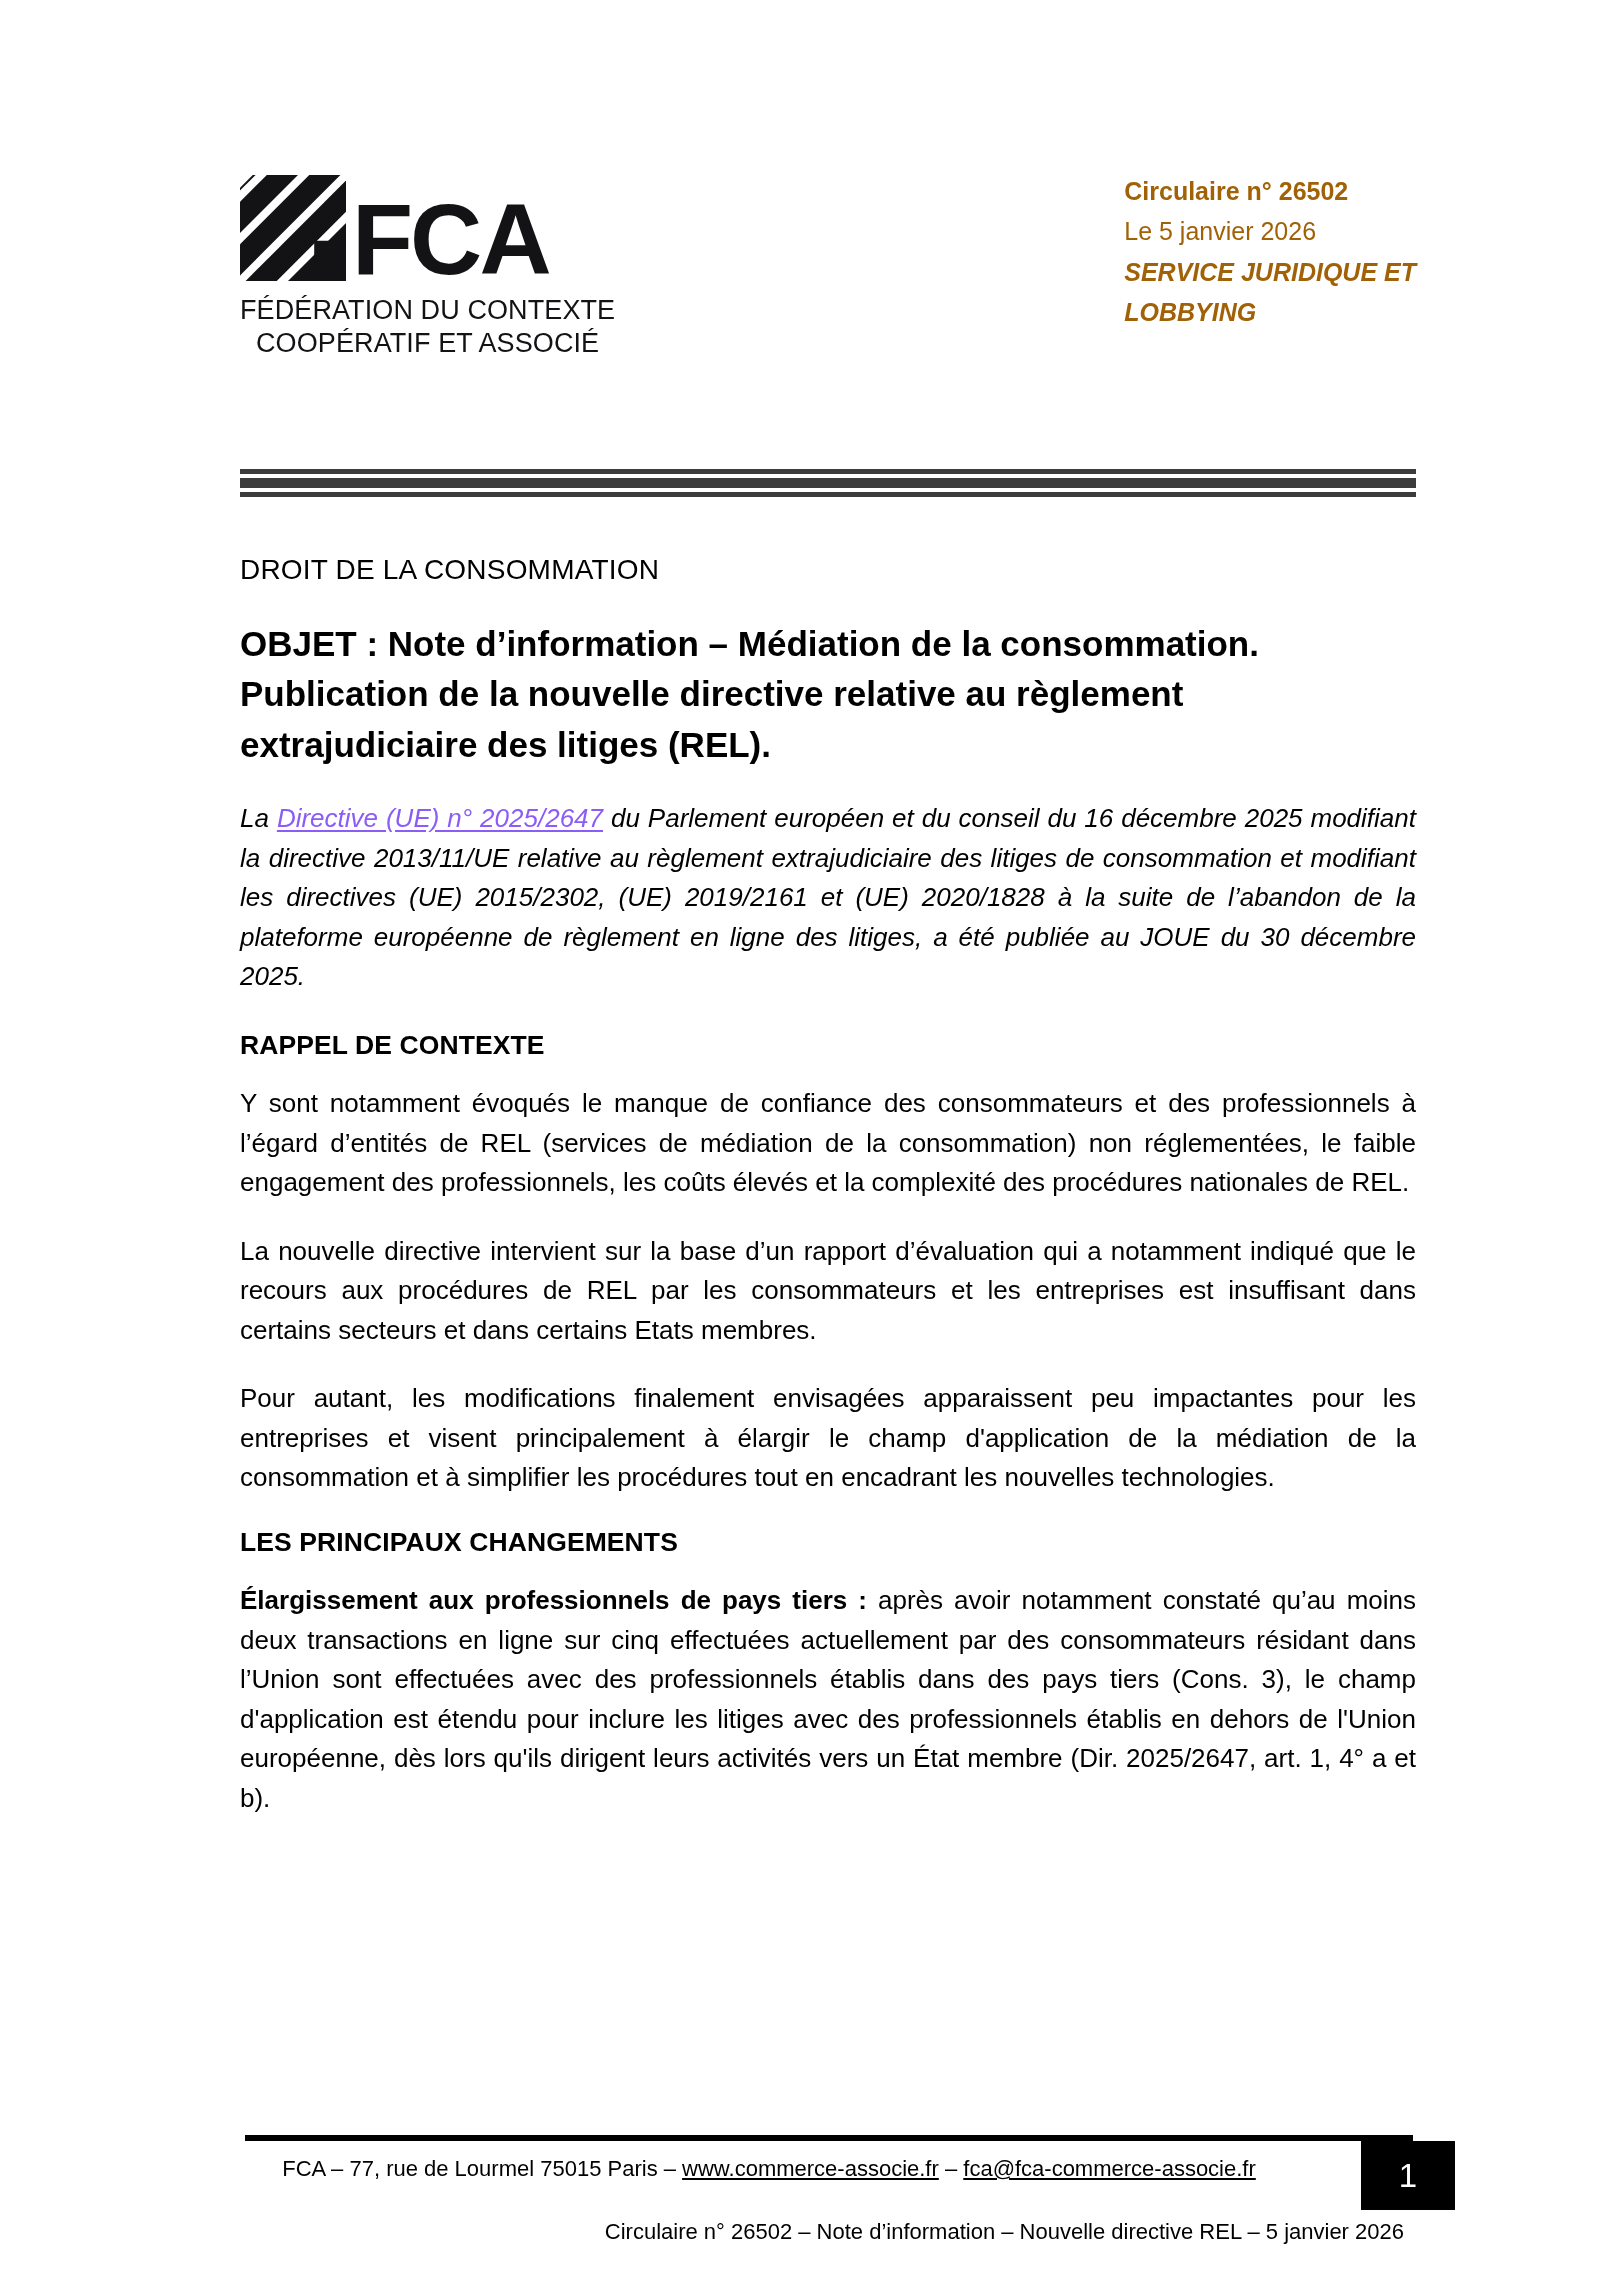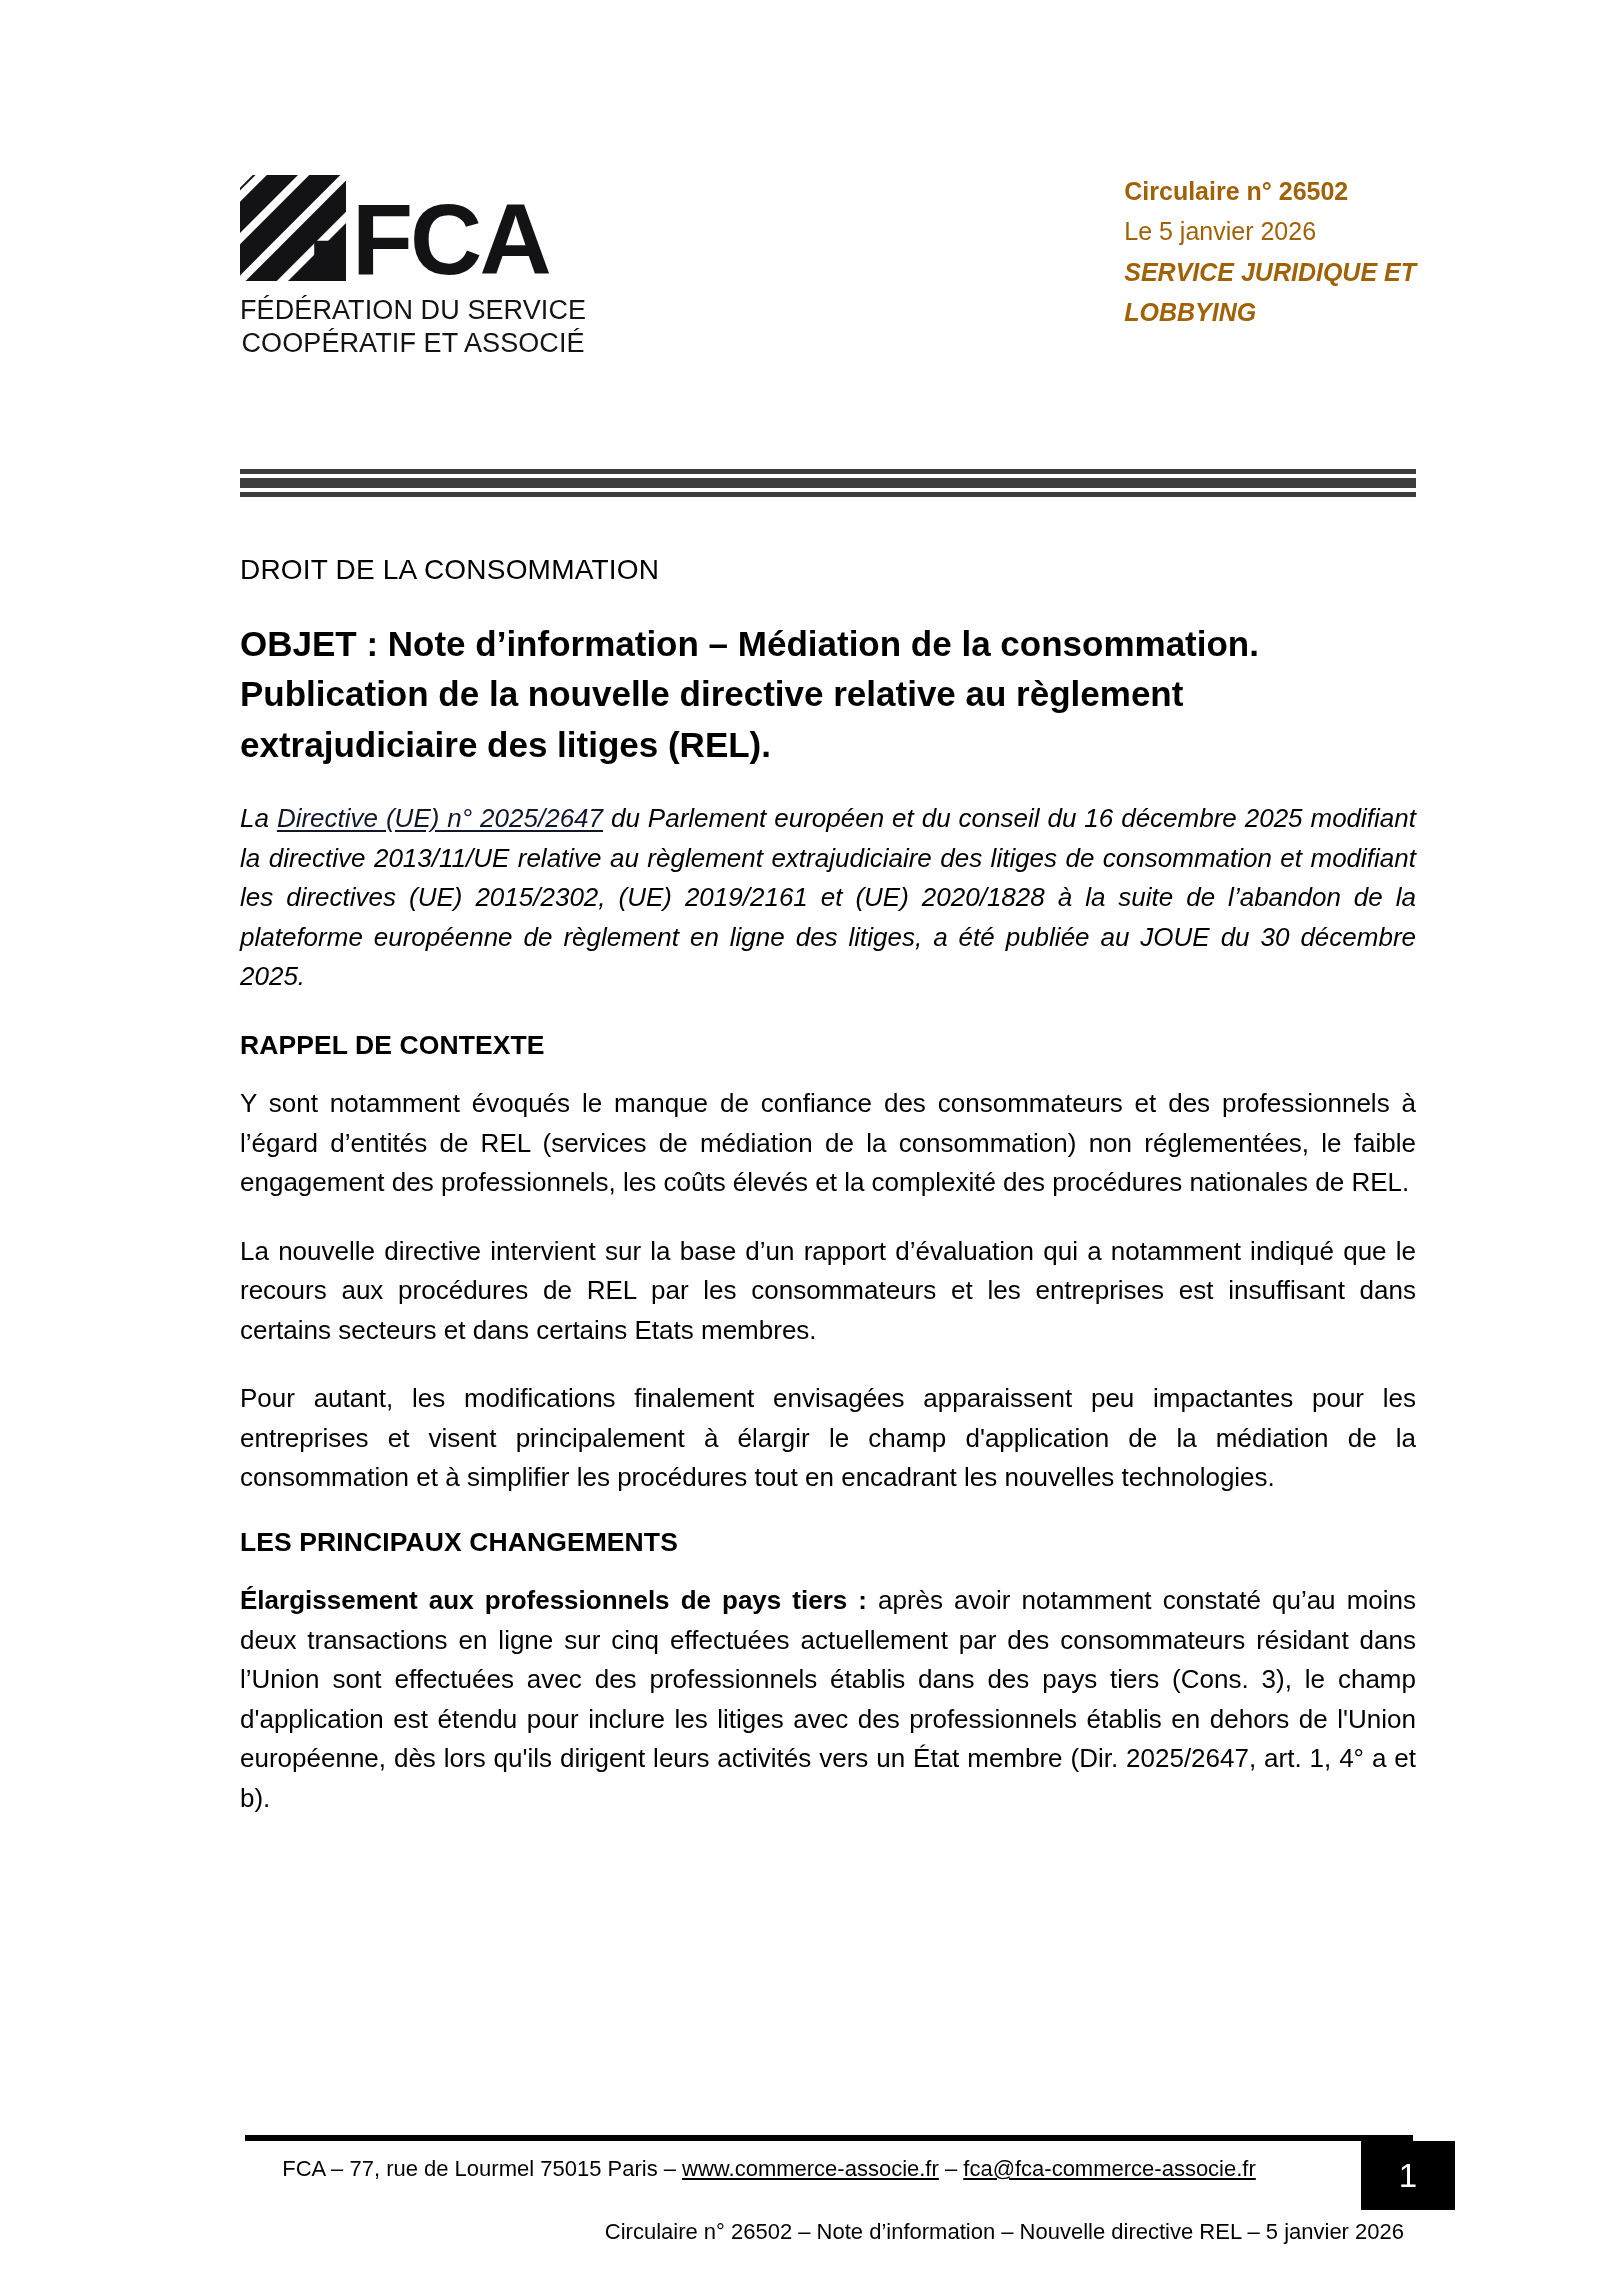--- a/index.html
+++ b/index.html
@@ -142,21 +142,21 @@
     font-size: 26px;
     font-style: italic;
     line-height: 1.52;
     text-align: justify;
     margin: 0 0 33px 0;
   }
   p.body .lead {
     font-weight: bold;
   }
   a.doclink {
-    color: #0f172a;
+    color: #8b5cf6;
     text-decoration: underline;
     text-underline-offset: 2.9px;
     font-style: italic;
   }
 
   
   .footer-rule {
     position: absolute;
     left: 245px;
     top: 2135px;
@@ -223,21 +223,21 @@
               <line x1="-20" y1="80" x2="80" y2="-20"></line>
               <line x1="0" y1="100" x2="100" y2="0"></line>
               <line x1="20" y1="120" x2="120" y2="20"></line>
               <line x1="40" y1="140" x2="140" y2="40"></line>
             </g>
             <path d="M70,62 L100,62 L100,100 L70,100 Z" fill="#131316"></path>
           </g>
         </svg>
         <div class="logo-word">FCA</div>
       </div>
-      <div class="logo-sub">FÉDÉRATION DU SERVICE
+      <div class="logo-sub">FÉDÉRATION DU CONTEXTE
 COOPÉRATIF ET ASSOCIÉ</div>
     </div>
 
     <div class="header-meta">
       <div class="circ">Circulaire n° 26502</div>
       <div class="date">Le 5 janvier 2026</div>
       <div class="service">SERVICE JURIDIQUE ET</div>
       <div class="service">LOBBYING</div>
     </div>
   </div>

